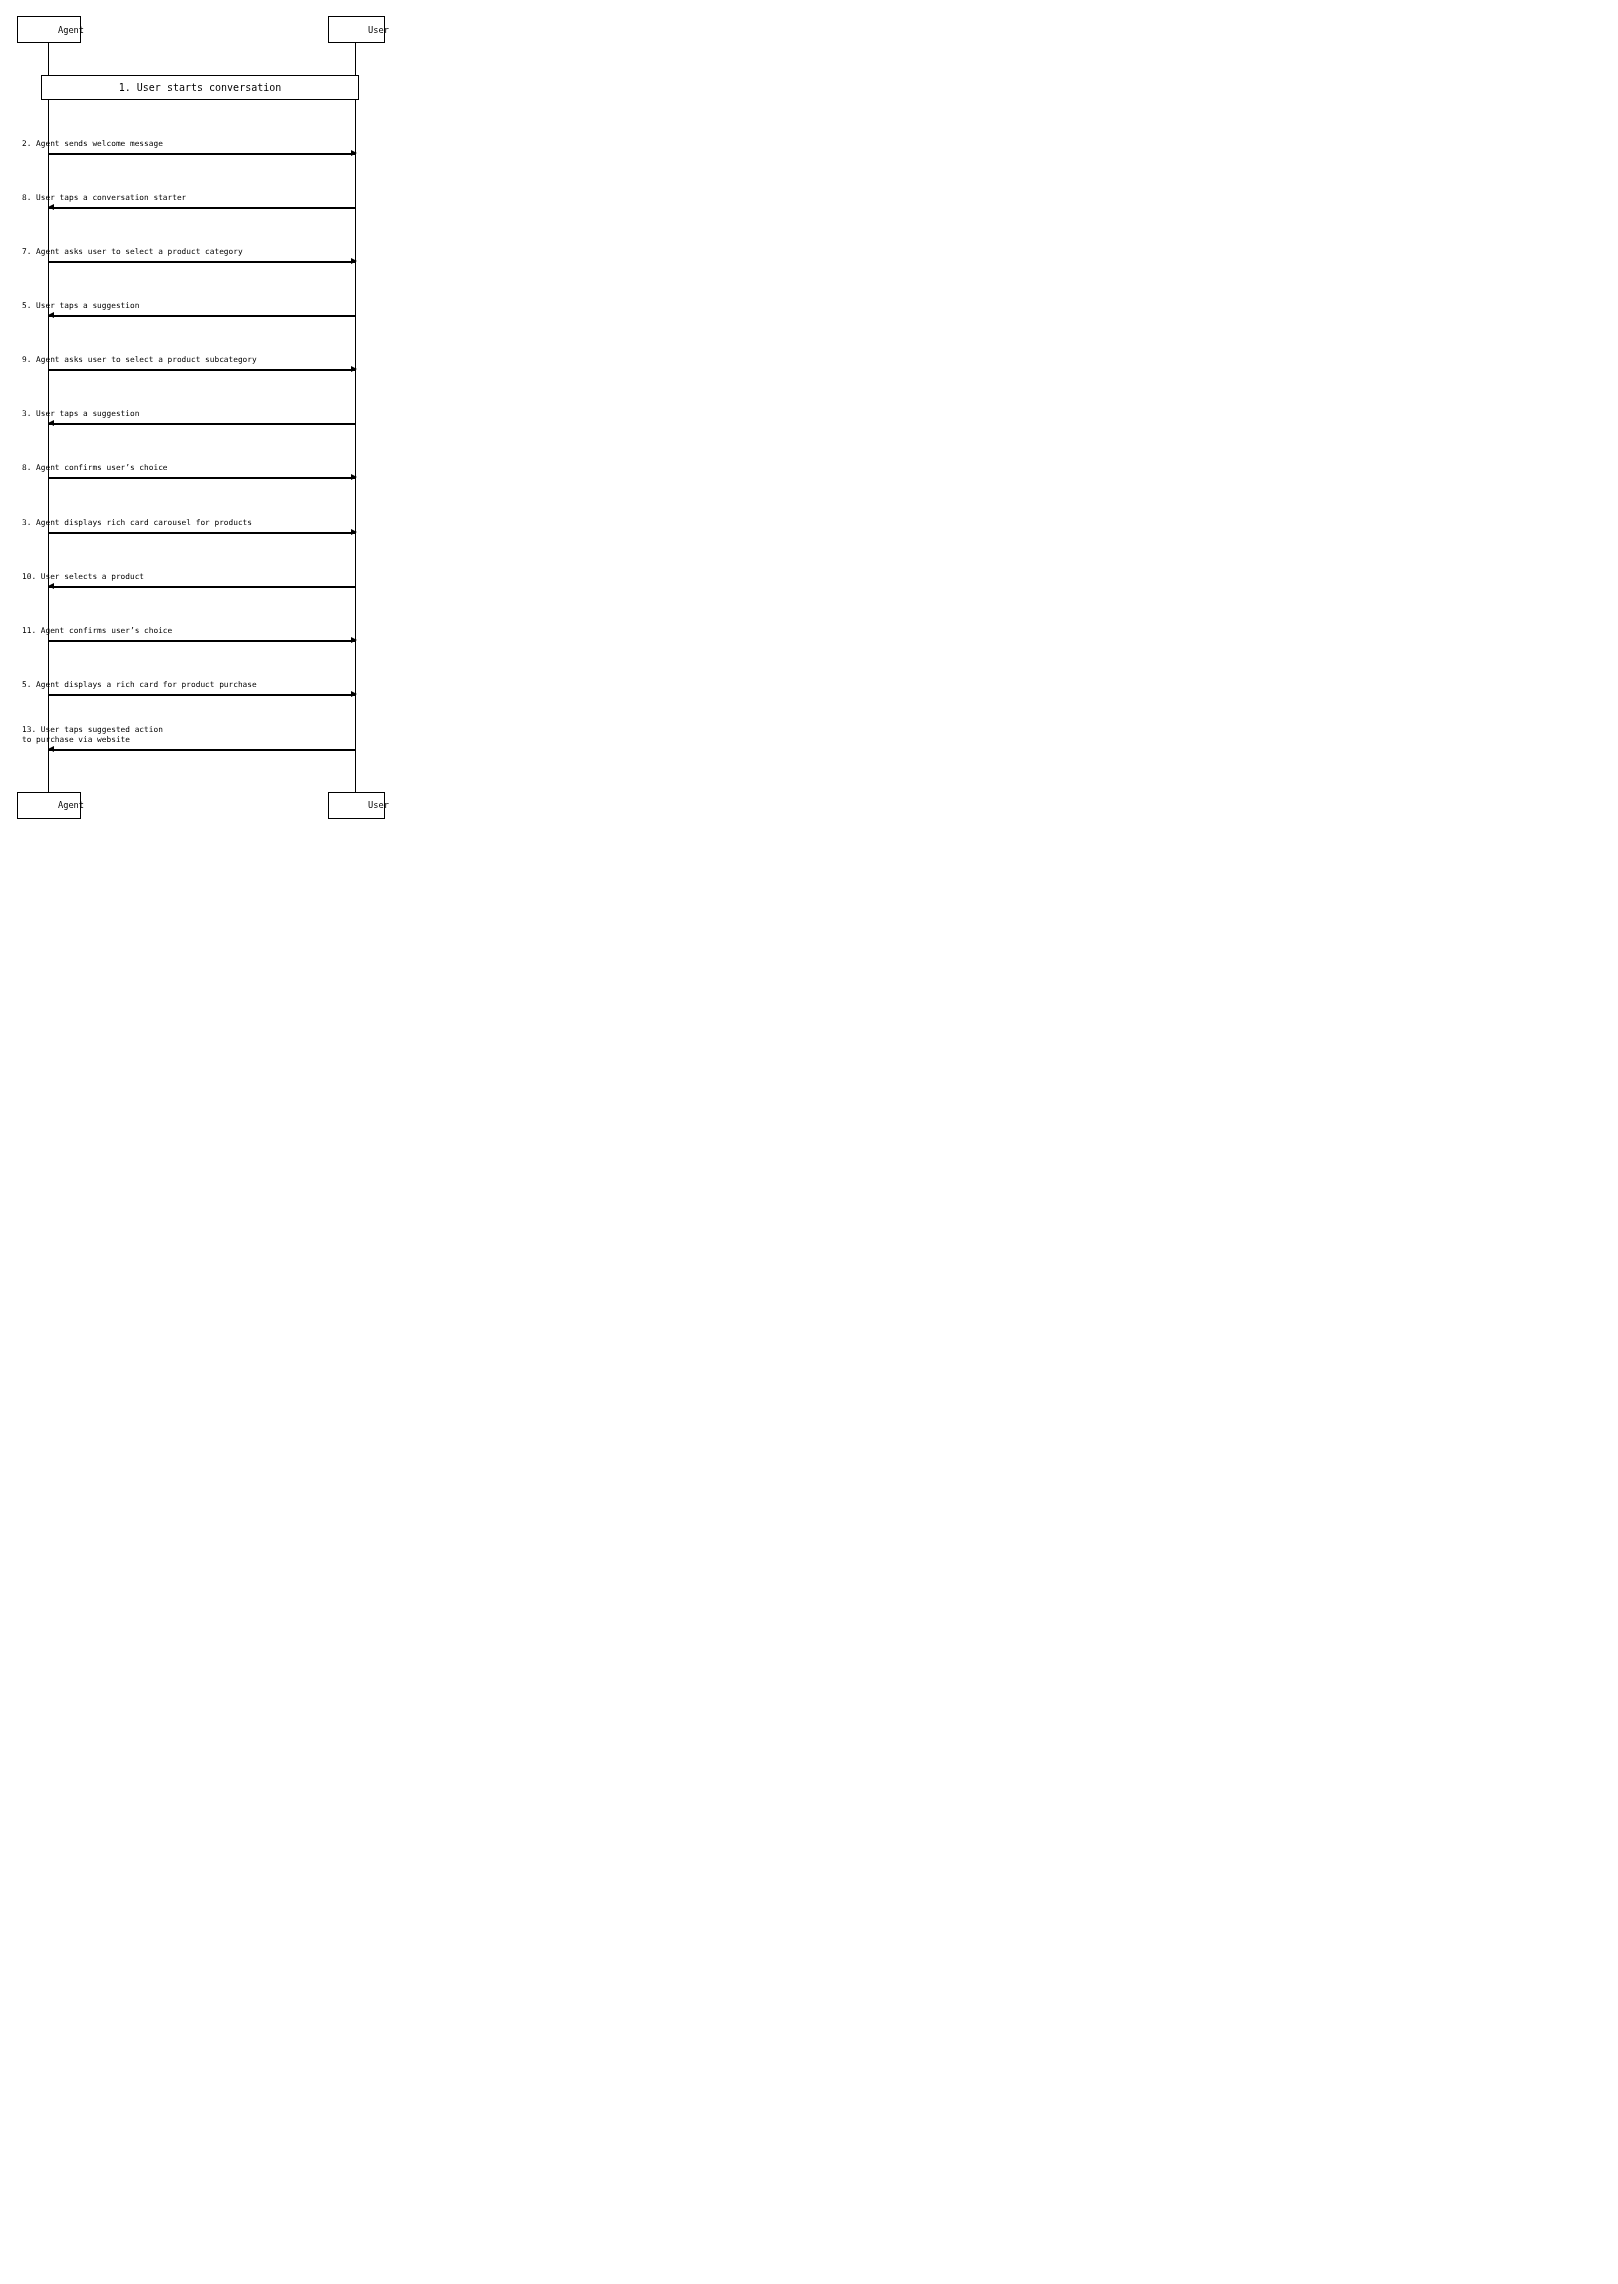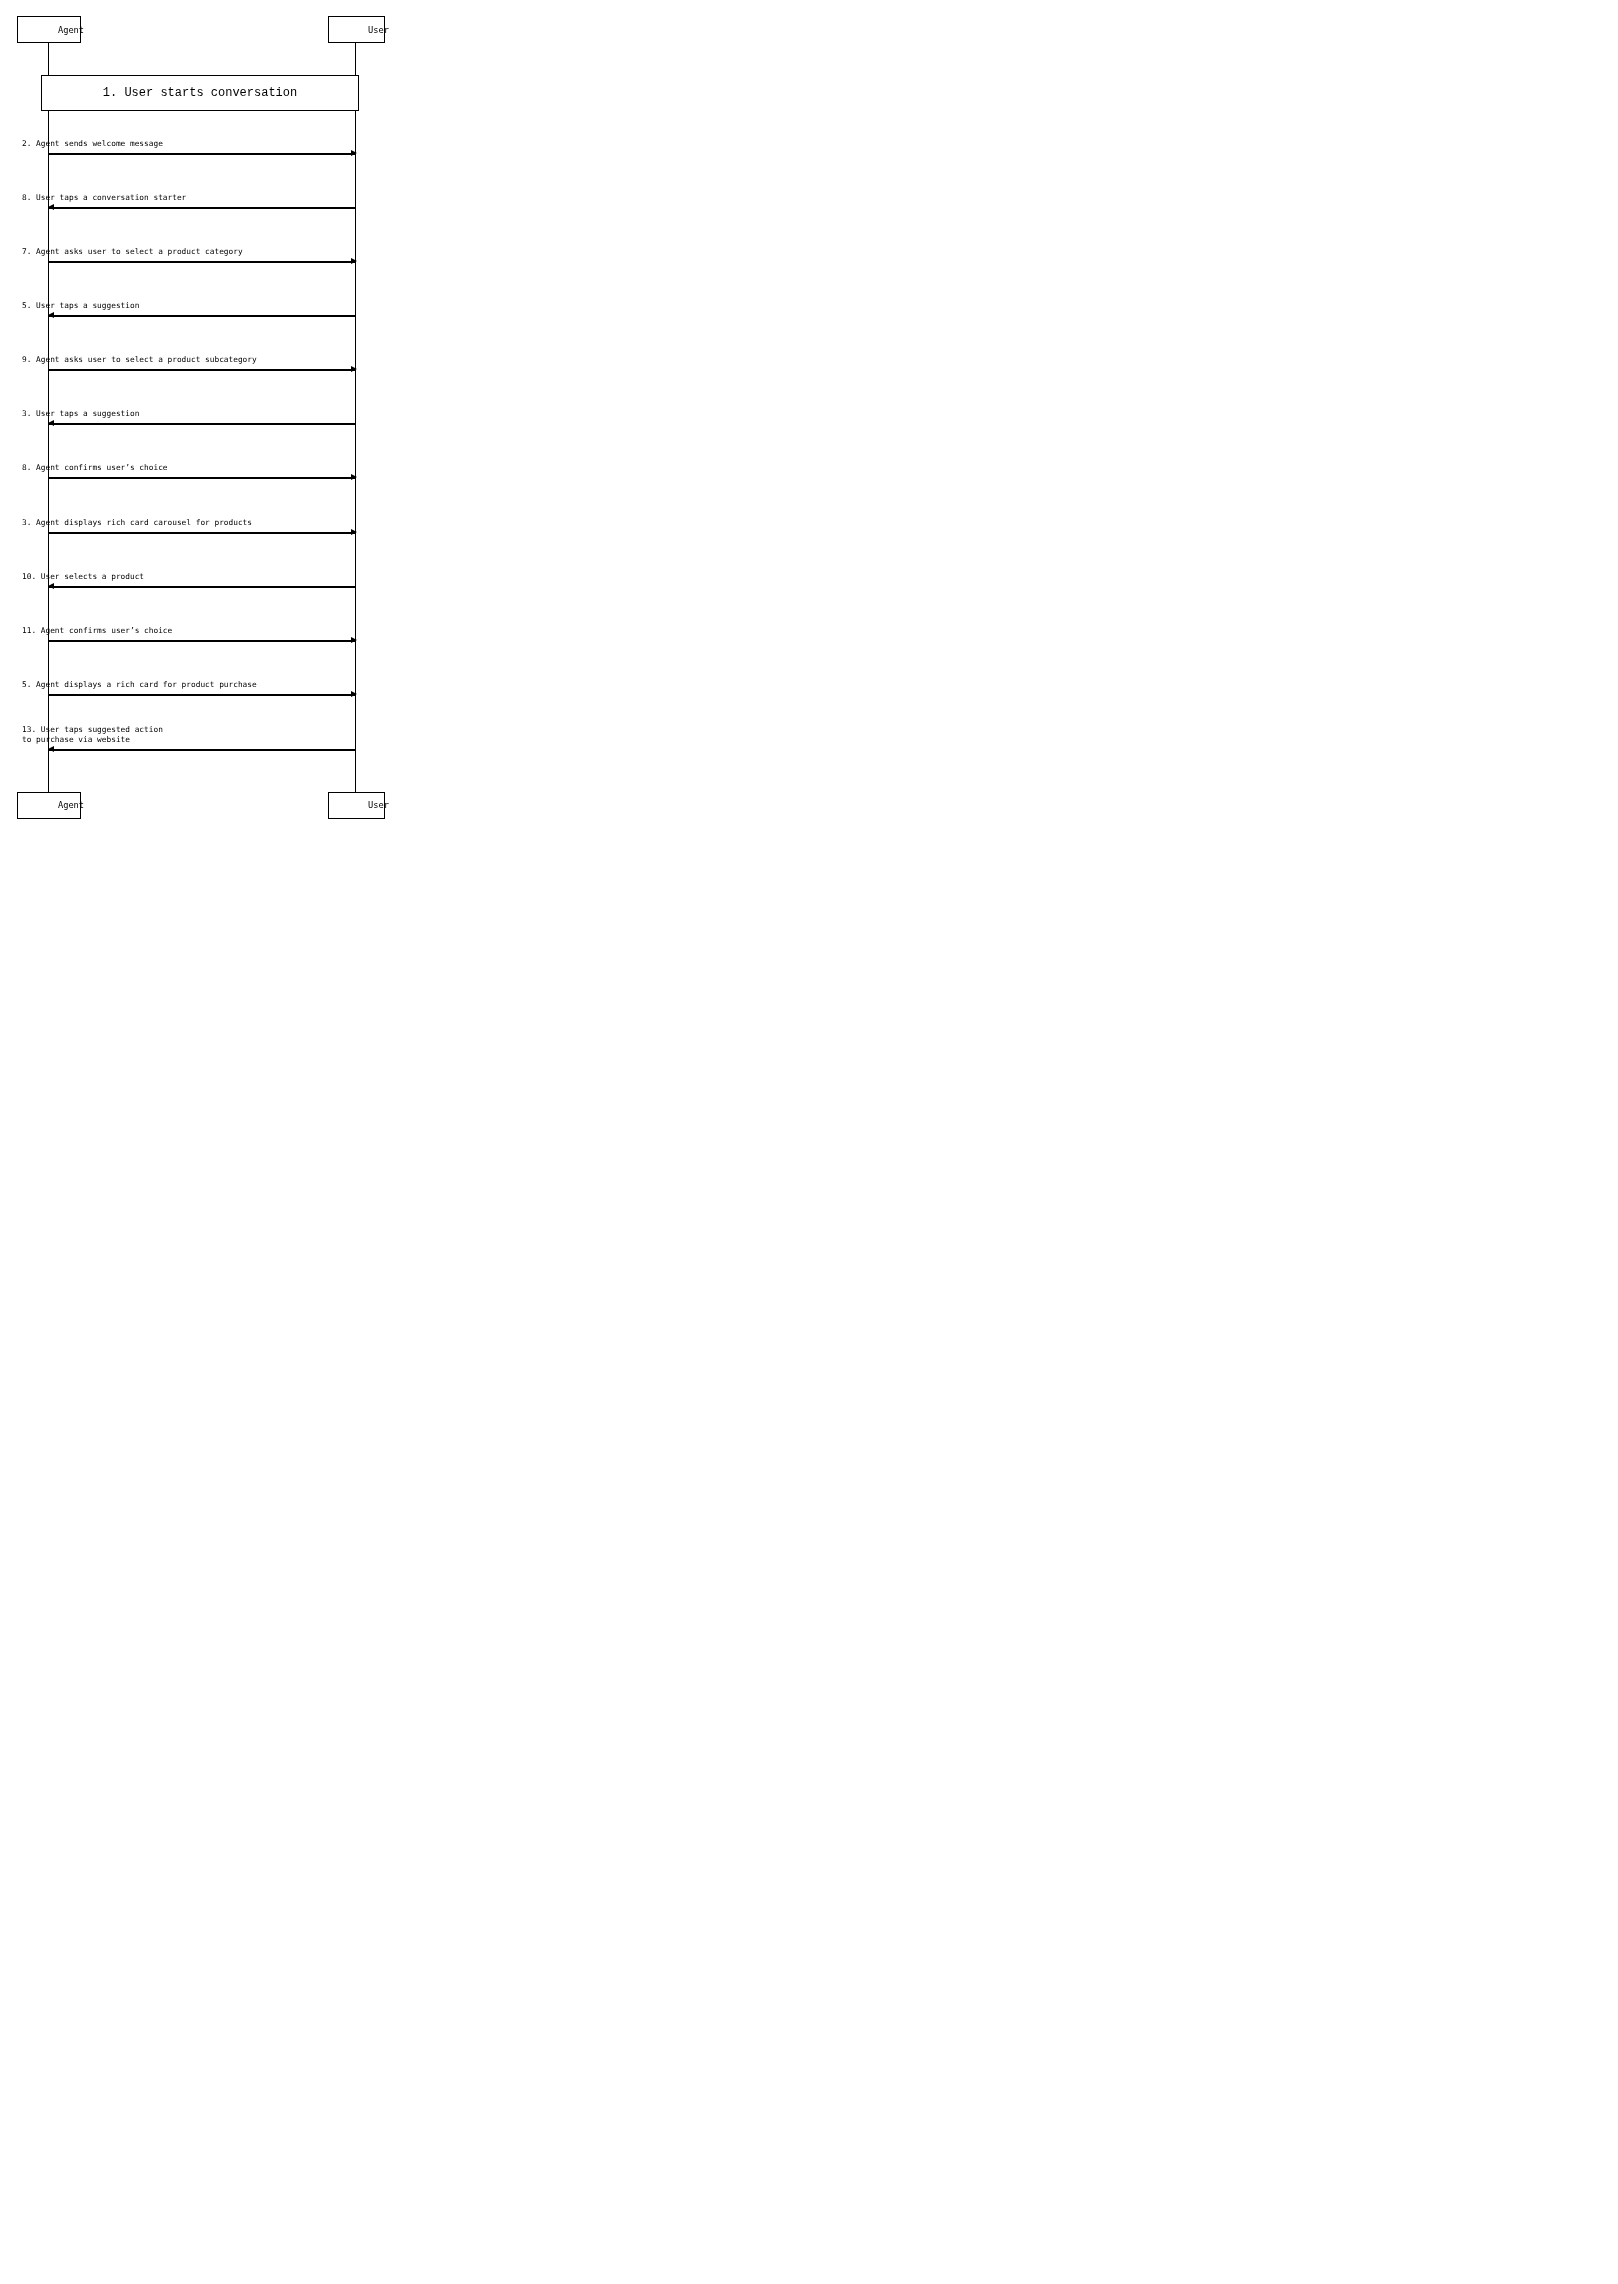--- a/index.html
+++ b/index.html
@@ -41,30 +41,29 @@
     background: #000000;
     z-index: 1;
   }
 
   
   .note {
     position: absolute;
     left: 41px;
     top: 75px;
     width: 318px;
-    height: 36px;
+    height: 25px;
     border: 0.9px solid #000000;
     background: #ffffff;
     box-sizing: border-box;
     display: flex;
     align-items: center;
     justify-content: center;
-    font-size: 12px;
+    font-size: 10px;
     z-index: 2;
-    font-family: Liberation Mono, monospace;
   }
 
   
   .msg {
     position: absolute;
     left: 49px;
     width: 307px;
     height: 0;
     z-index: 2;
   }

